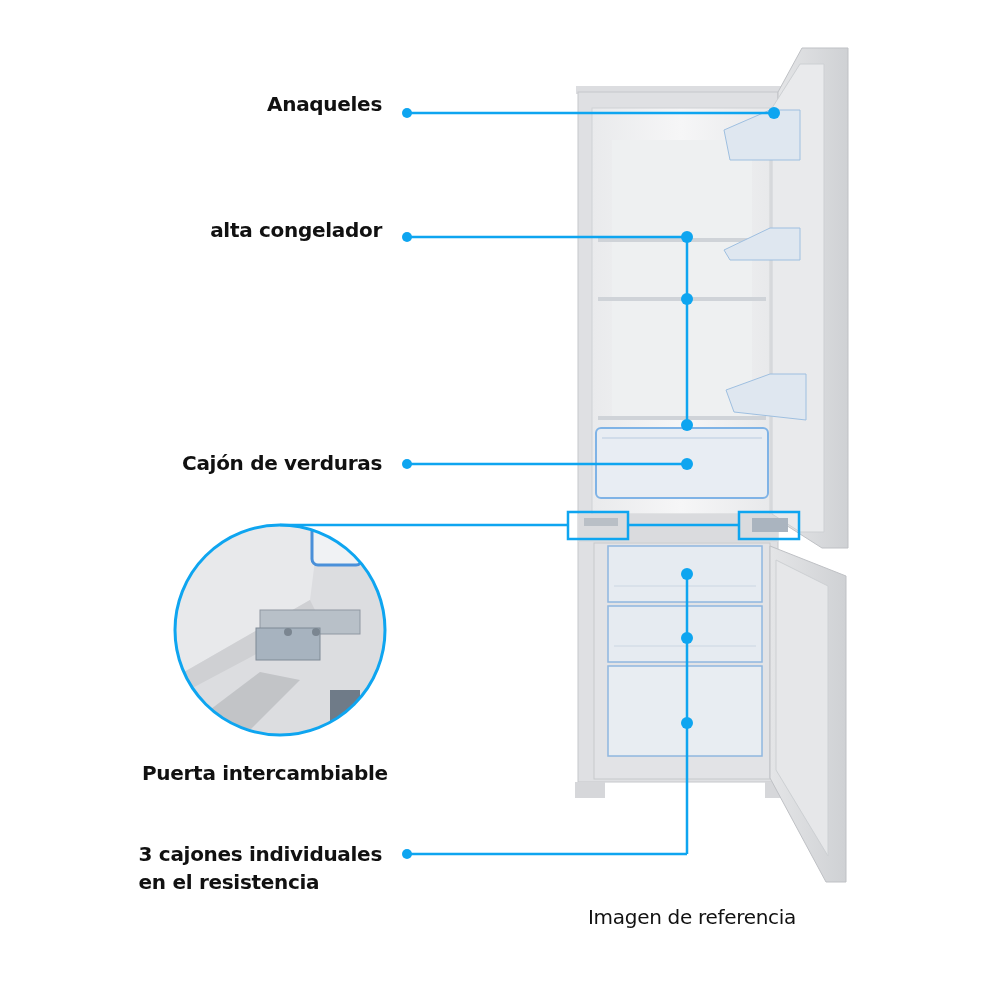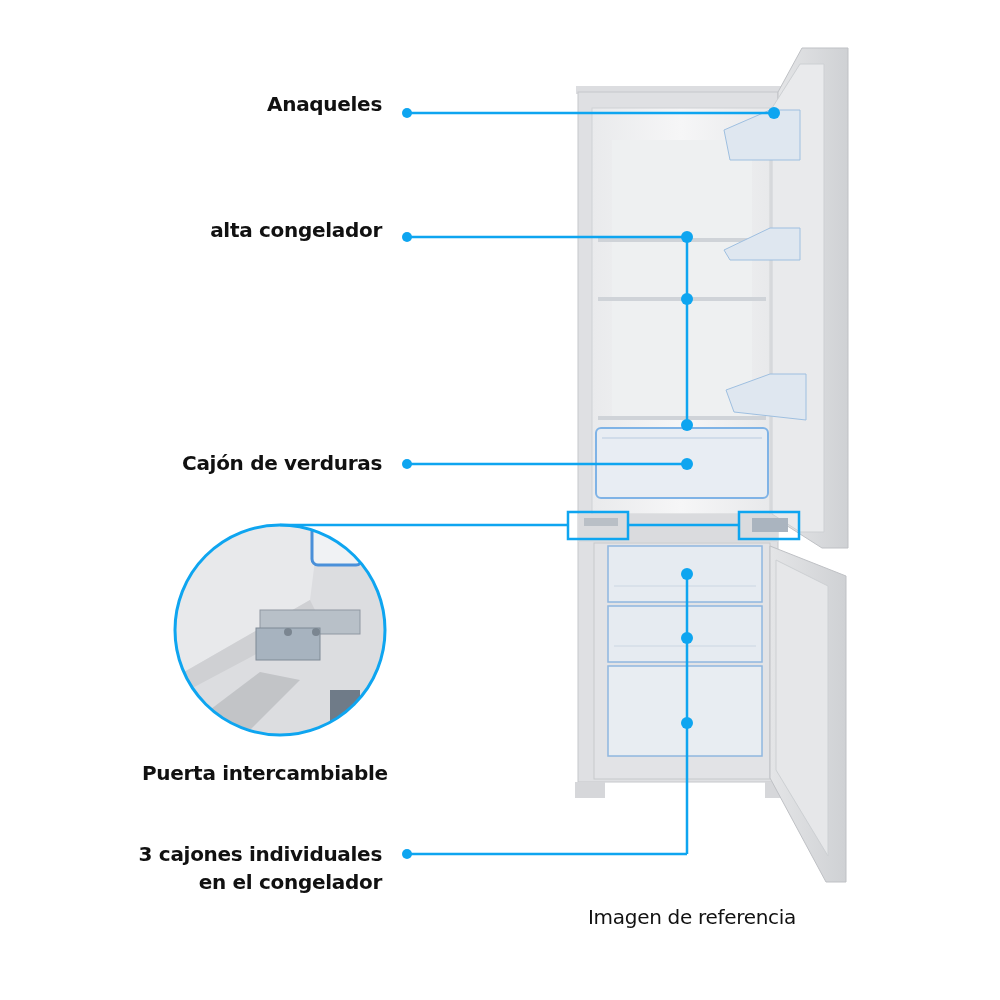--- a/index.html
+++ b/index.html
@@ -1,19 +1,19 @@
 <!DOCTYPE html>
 <html><head>
 <meta charset="utf-8">
 <style>
   html, body { margin: 0; padding: 0; background: #ffffff; }
   body { width: 1000px; height: 1000px; position: relative; overflow: hidden;
          font-family: "DejaVu Sans", "Liberation Sans", sans-serif; color: #111111; }
   .label { position: absolute; font-weight: 700; font-size: 20px; line-height: 28px;
-           text-align: right; letter-spacing: -0.3px; white-space: nowrap; }
+           letter-spacing: -0.3px; white-space: nowrap; }
   .label span { display: block; }
   .label.left-align { text-align: left; }
   #stage { position: absolute; left: 0; top: 0; width: 1000px; height: 1000px; }
 </style>
 </head>
 <body>
 
 <div id="stage">
 
   <svg width="1000" height="1000" viewBox="0 0 1000 1000" style="position:absolute;left:0;top:0">
@@ -139,20 +139,20 @@
   <div class="label left-align" style="left:142px; top:759px;">
     <span>Puerta intercambiable</span>
   </div>
 
   <div class="label" style="right:618px; top:449px;">
     <span>Cajón de verduras</span>
   </div>
 
   <div class="label" style="right:618px; top:840px;margin-left:20px;">
     <span>3 cajones individuales</span>
-    <span>en el congelador</span>
+    <span>en el resistencia</span>
   </div>
 
   <div class="label left-align" style="left:588px; top:903px; font-weight:400;">
     <span>Imagen de referencia</span>
   </div>
 
 </div>
 
 </body></html>

